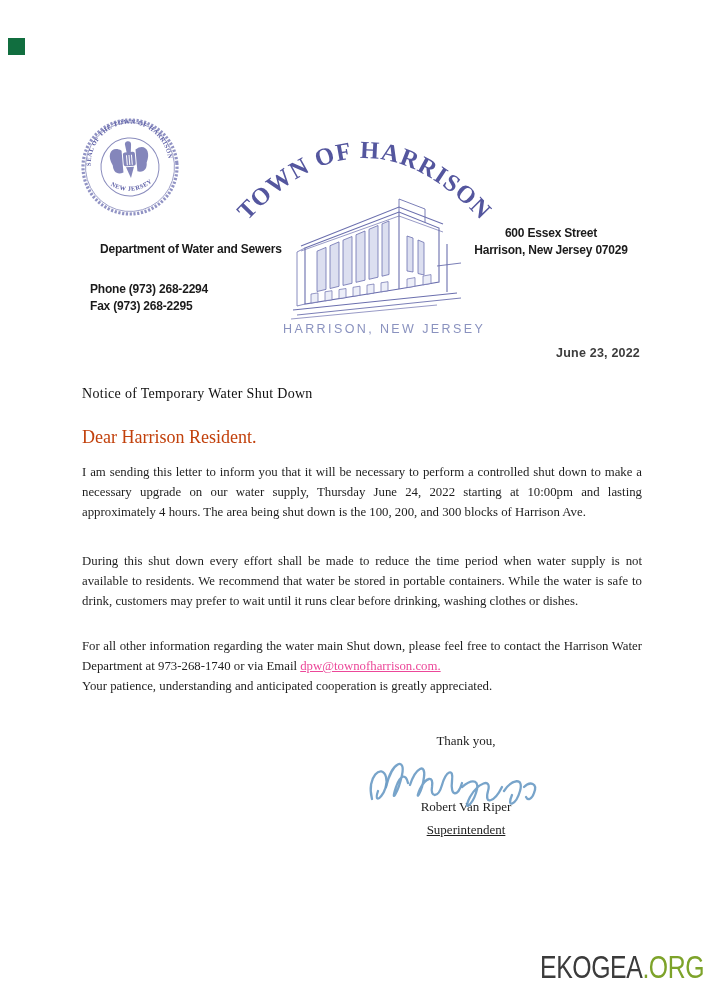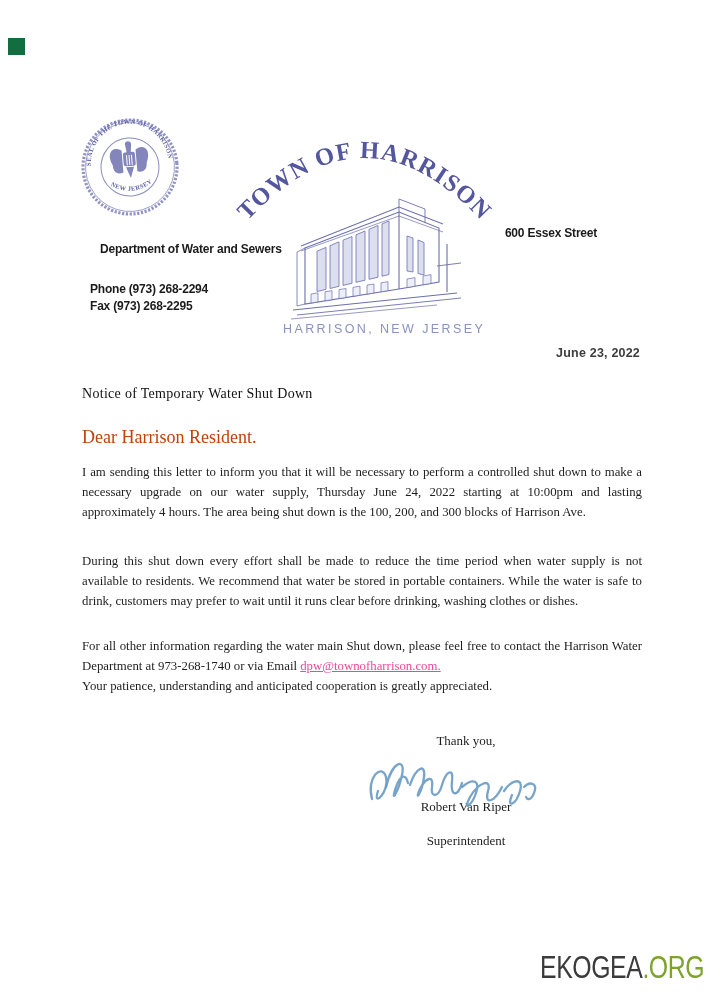--- a/index.html
+++ b/index.html
@@ -39,21 +39,21 @@
   .p2{top:551px;}
   .p3{top:636px;}
   .email{color:#ec4899;text-decoration:underline;}
 
   
   .sig{position:absolute;left:368px;top:733px;width:196px;text-align:center;font-size:13px;color:#1e1e1e;}
   .closing{height:16px;}
   .signature-svg{position:absolute;left:-6px;top:14px;width:206px;height:74px;}
   .signature-svg path{stroke:#6d9cc6;stroke-width:2.3;fill:none;stroke-linecap:round;opacity:0.92;}
   .signer{margin-top:50px;}
-  .signer-title{margin-top:18px;}
+  .signer-title{margin-top:7px;text-decoration:underline;}
 
   
   .brand{
     position:absolute;right:16px;top:950px;white-space:nowrap;
     font-family:"Liberation Sans",sans-serif;font-size:31px;font-weight:500;
     transform:scaleX(0.8);transform-origin:100% 50%;letter-spacing:-0.5px;
   }
   .brand-primary{color:#3b3b3b;}
   .brand-suffix{color:#7da32a;}
 </style>
@@ -135,20 +135,21 @@
     <div>Department of Water and Sewers</div>
   </div>
 
   <div class="abs head-sans phone">
     <div>Phone (973) 268-2294</div>
     <div>Fax (973) 268-2295</div>
   </div>
 
   <div class="abs head-sans addr">
     <div>600 Essex Street</div>
+    <div>Harrison,  New Jersey 07029</div>
   </div>
 
   <div class="date-line">June 23, 2022</div>
   <div class="letter-title">Notice of Temporary Water Shut Down</div>
   <div class="salutation">Dear Harrison  Resident.</div>
 
   <p class="para p1">I am sending this letter to inform you that it will be necessary  to perform a controlled shut down to make a necessary  upgrade  on our  water supply, Thursday June 24, 2022 starting at 10:00pm and lasting approximately  4 hours. The area  being shut down is the 100, 200, and 300 blocks of Harrison Ave.</p>
   <p class="para p2">During  this shut down  every  effort shall be made  to reduce  the time period  when  water supply is not available  to residents.  We recommend  that water be stored  in portable  containers.  While the water  is safe  to drink,  customers  may prefer  to wait  until it runs clear before   drinking, washing  clothes  or dishes.</p>
   <p class="para p3"><span>For all other information regarding  the water main Shut down, please feel free  to contact the Harrison Water Department  at 973-268-1740  or via Email </span><a class="email" href="#">dpw@townofharrison.com.</a><br><span>Your patience, understanding and anticipated cooperation  is greatly  appreciated.</span></p>
 

